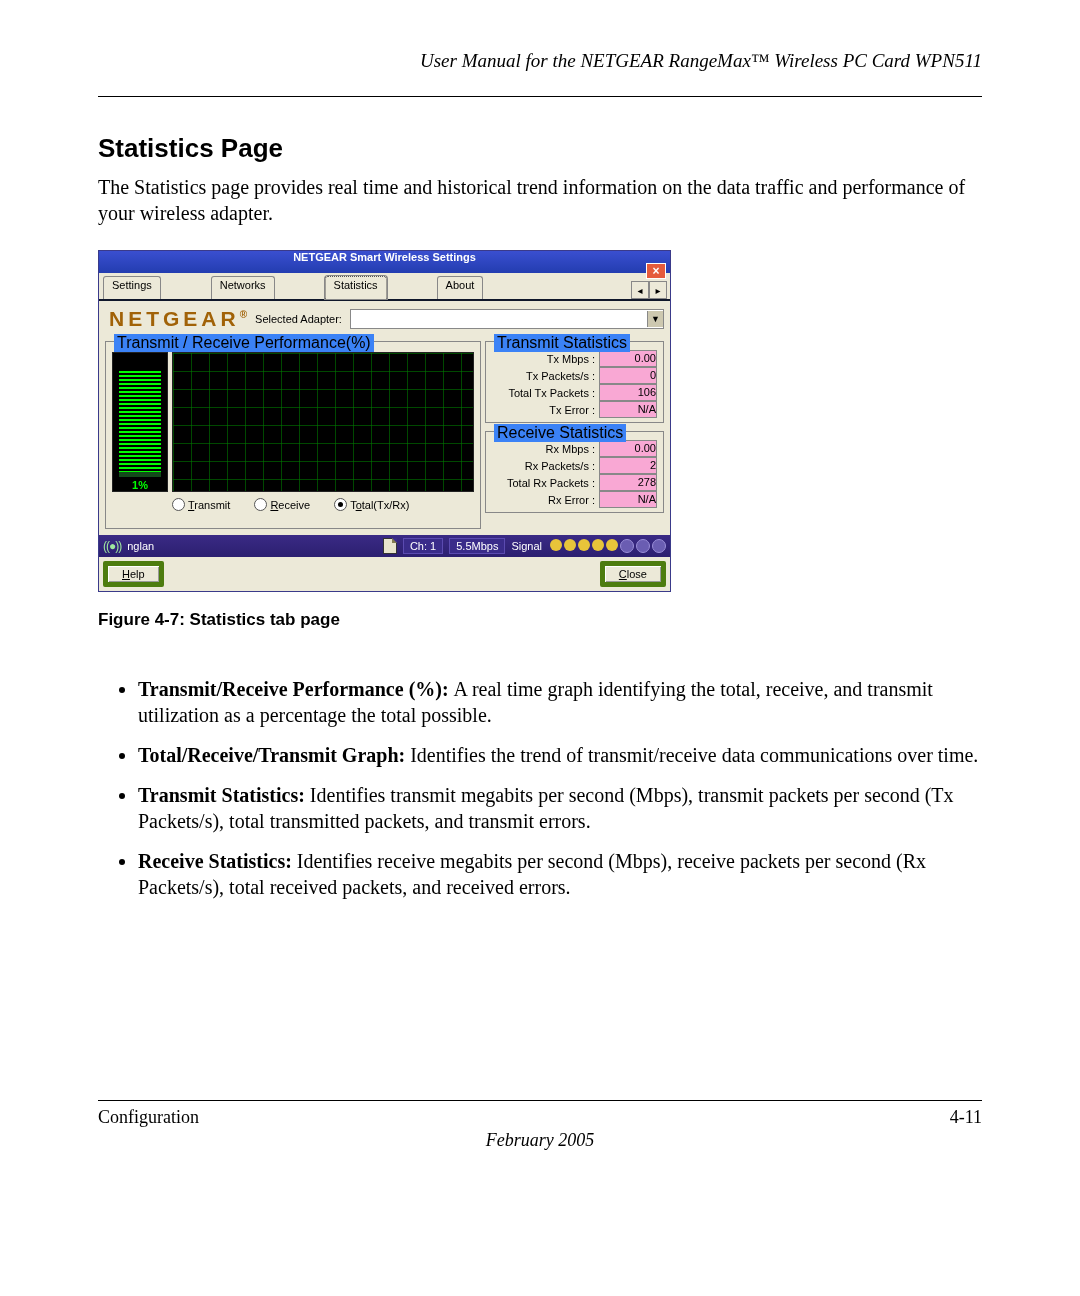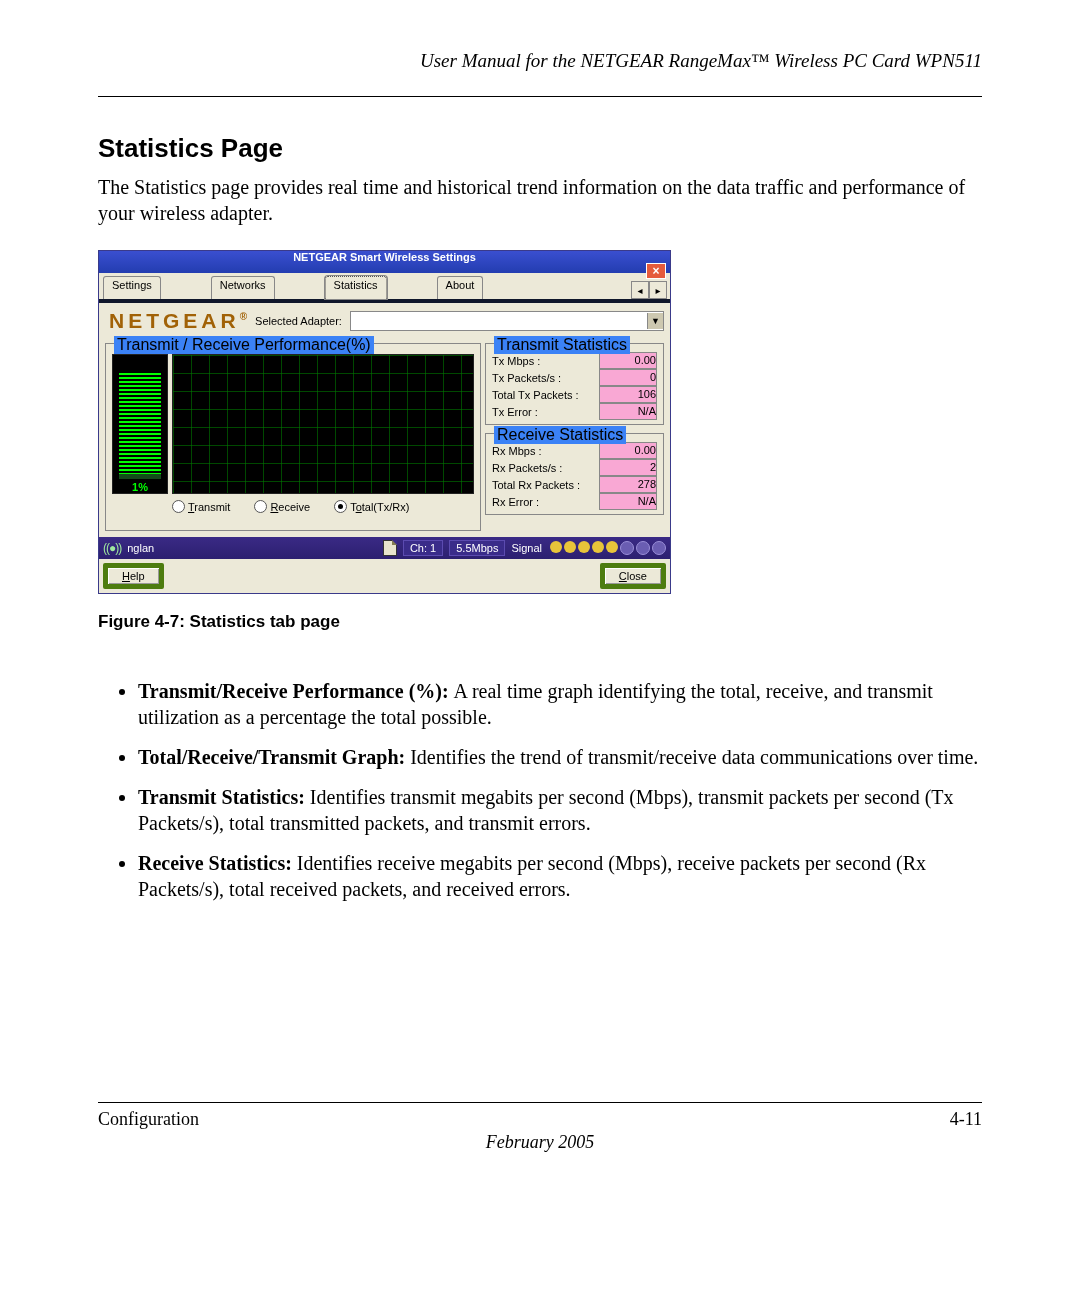--- a/index.html
+++ b/index.html
@@ -63,21 +63,21 @@
     margin-left: auto;
     width: 18px; height: 18px;
     background:#e55b3c;
     border:1px solid #fff;
     display:flex;align-items:center;justify-content:center;
     color:#fff;font-weight:bold;font-size:12px;
   }
   .tabrow {
     display:flex;
     background:#ece9d8;
-    border-bottom:4px solid #0f172a;
+    border-bottom:2px solid #0f172a;
     align-items:flex-end;
     height:26px;
     padding-left:4px;
   }
   .tab {
     border:1px solid #888;
     border-bottom:none;
     background:#ece9d8;
     height:20px;
     padding:2px 8px 0 8px;
@@ -170,21 +170,21 @@
       repeating-linear-gradient(to bottom, rgba(0,120,0,.6) 0 1px, transparent 1px 18px);
   }
   .radio-row{display:flex;gap:24px;margin-top:6px;padding-left:60px;font-size:11px;}
   .radio-row label{display:flex;align-items:center;gap:3px;}
   .radio{width:11px;height:11px;border:1px solid #555;border-radius:50%;background:#fff;display:inline-flex;align-items:center;justify-content:center;}
   .radio.sel::after{content:"";width:5px;height:5px;background:#000;border-radius:50%;}
   .radio-underline{text-decoration:underline;}
   .stats-col{flex:1;display:flex;flex-direction:column;gap:2px;}
   .stats-col .groupbox{margin-top:6px;padding:8px 6px 4px 6px;}
   .stat-row{display:flex;align-items:center;height:17px;font-size:11px;}
-  .stat-row .lbl{flex:1;padding-right:4px;}
+  .stat-row .lbl{flex:1;text-align:right;padding-right:4px;}
   .stat-row .val{width:56px;border:1px solid #888;background:#f9a8d4;text-align:right;height:15px;line-height:15px;}
   .statusbar{
     background:linear-gradient(to bottom,#3a2a85,#2c1f70);
     height:22px;display:flex;align-items:center;color:#fff;font-size:11px;
     padding:0 4px;gap:6px;
   }
   .statusbar .sig{display:flex;gap:2px;margin-left:2px;}
   .sig-dot{width:12px;height:12px;border-radius:50%;}
   .sig-on{background:#e8c43a;}
   .sig-off{background:#6a5db2;border:1px solid #9a8ed8;}

